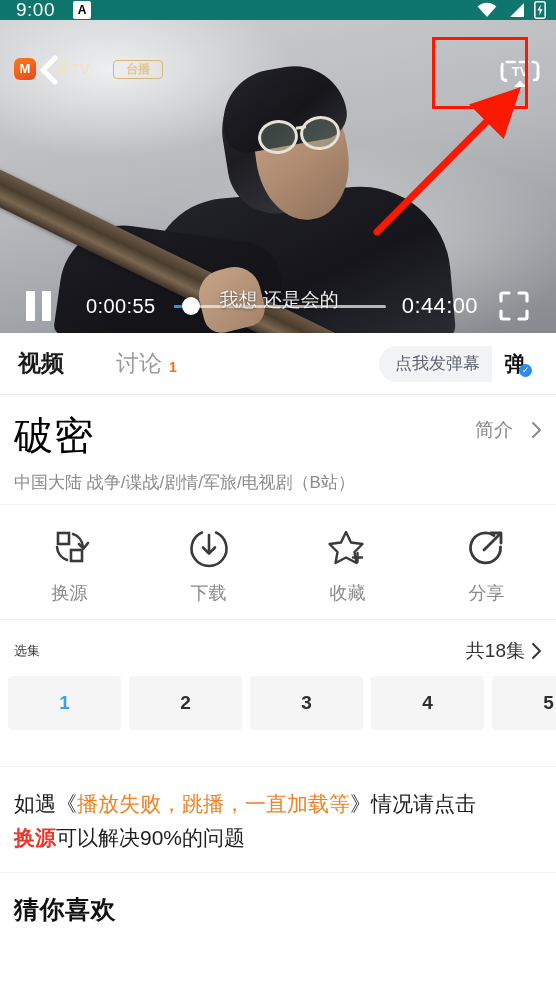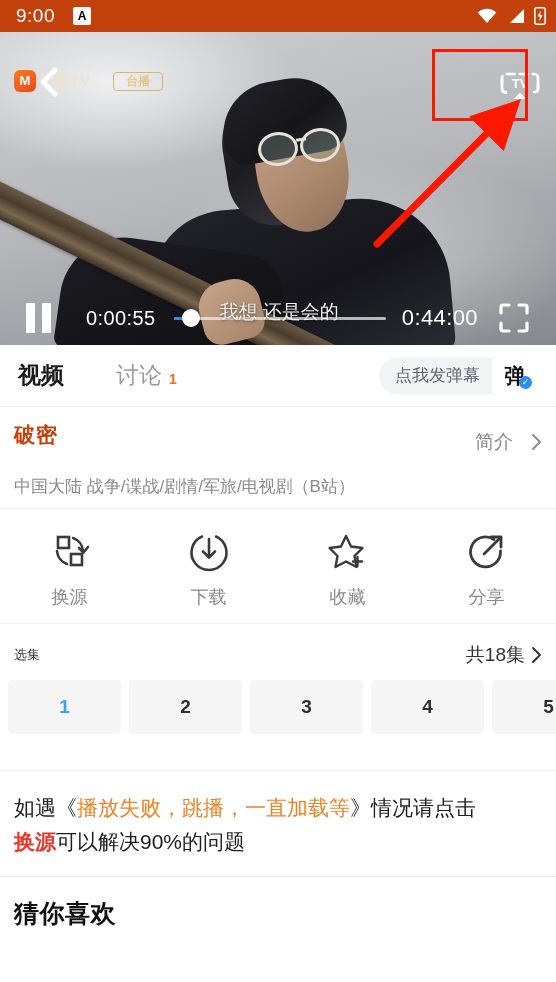--- a/index.html
+++ b/index.html
@@ -6,21 +6,21 @@
   html, body {
     width: 556px; height: 982px;
     background: #ffffff;
     font-family: "Liberation Sans", "DejaVu Sans", sans-serif;
     overflow: hidden;
   }
   .phone { position: relative; width: 556px; height: 982px; background:#fff; }
 
   
   .statusbar {
-    position: relative; height: 32px; background: #c2410c; color: #fff;
+    position: relative; height: 20px; background: #0f766e; color: #fff;
     display: flex; align-items: center; padding: 7px 10px;
   }
   .sb-time { font-size: 19px; font-weight: 400; letter-spacing: .5px; margin-left: 6px; }
   .sb-a {
     margin-left: 18px; width: 18px; height: 18px; background:#fff; color:#000;
     border-radius: 2px; font-size: 12px; font-weight: 700; line-height: 18px;
     text-align: center;
   }
   .sb-right { margin-left: auto; display: flex; align-items: center; gap: 9px; }
   .sb-wifi { width: 22px; height: 16px; }
@@ -162,23 +162,23 @@
     border-radius:0 18px 18px 0;
   }
   .danmu-ok {
     position:absolute; right:6px; bottom:5px; width:13px; height:13px; border-radius:50%;
     background:#2b8cf0; color:#fff; font-size:9px; line-height:13px; text-align:center;
   }
 
   
   .title-sec { padding:14px 14px 10px 14px; border-bottom:1px solid #f0f0f0; position:relative; }
   .title-row { display:flex; align-items:flex-start; }
-  .v-title { font-size:21px; font-weight:700; color:#c2410c; letter-spacing:1px; }
+  .v-title { font-size:39px; font-weight:400; color:#000000; letter-spacing:1px; }
   .intro { margin-left:auto; display:flex; align-items:center; gap:18px; color:#8a8a8a; font-size:19px; margin-top:8px; }
-  .v-meta { margin-top:20px; font-size:17px; color:#8a8a8a; }
+  .v-meta { margin-top:8px; font-size:17px; color:#8a8a8a; }
 
   
   .actions { display:flex; padding:20px 0 14px 0; border-bottom:1px solid #f0f0f0; }
   .act { flex:1; display:flex; flex-direction:column; align-items:center; gap:12px; }
   .act-label { font-size:18px; color:#8a8a8a; }
 
   
   .ep-head { display:flex; align-items:center; padding:18px 14px 12px 14px; }
   .ep-title { font-size:13px; color:#333; }
   .ep-total { margin-left:auto; display:flex; align-items:center; gap:6px; font-size:19px; color:#333; }

